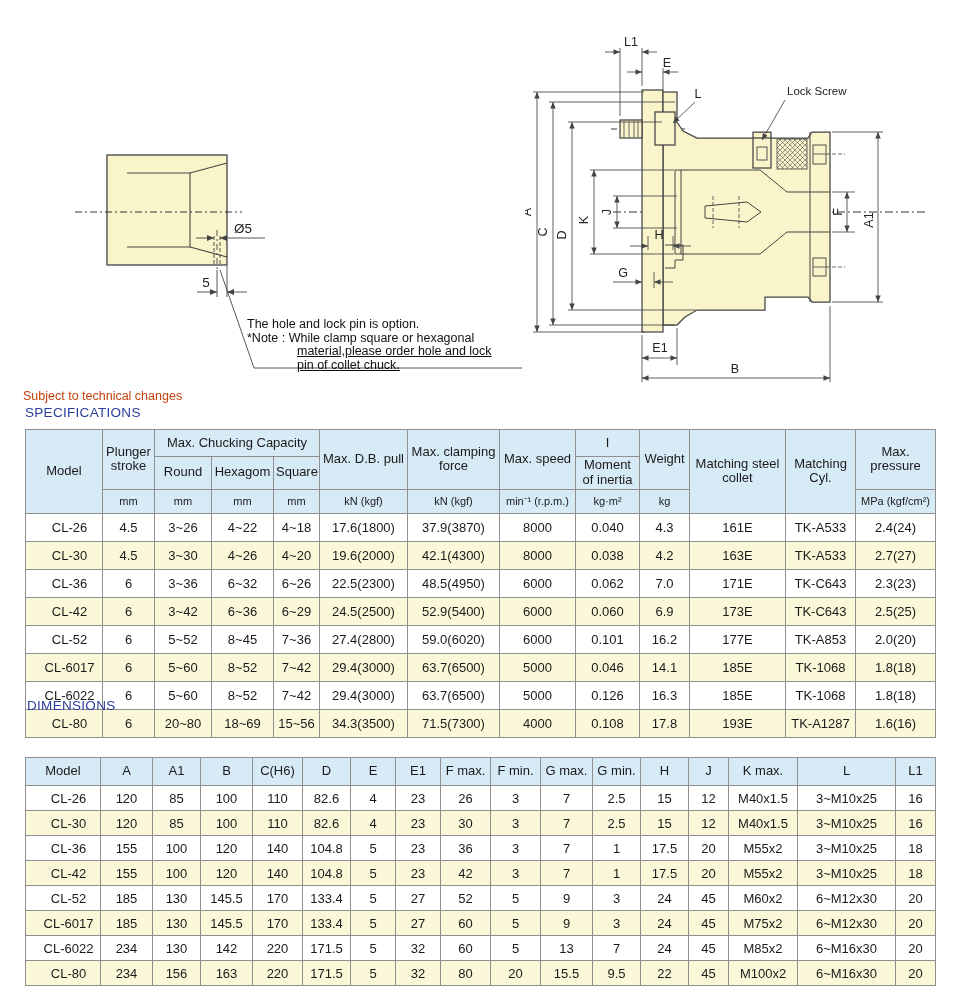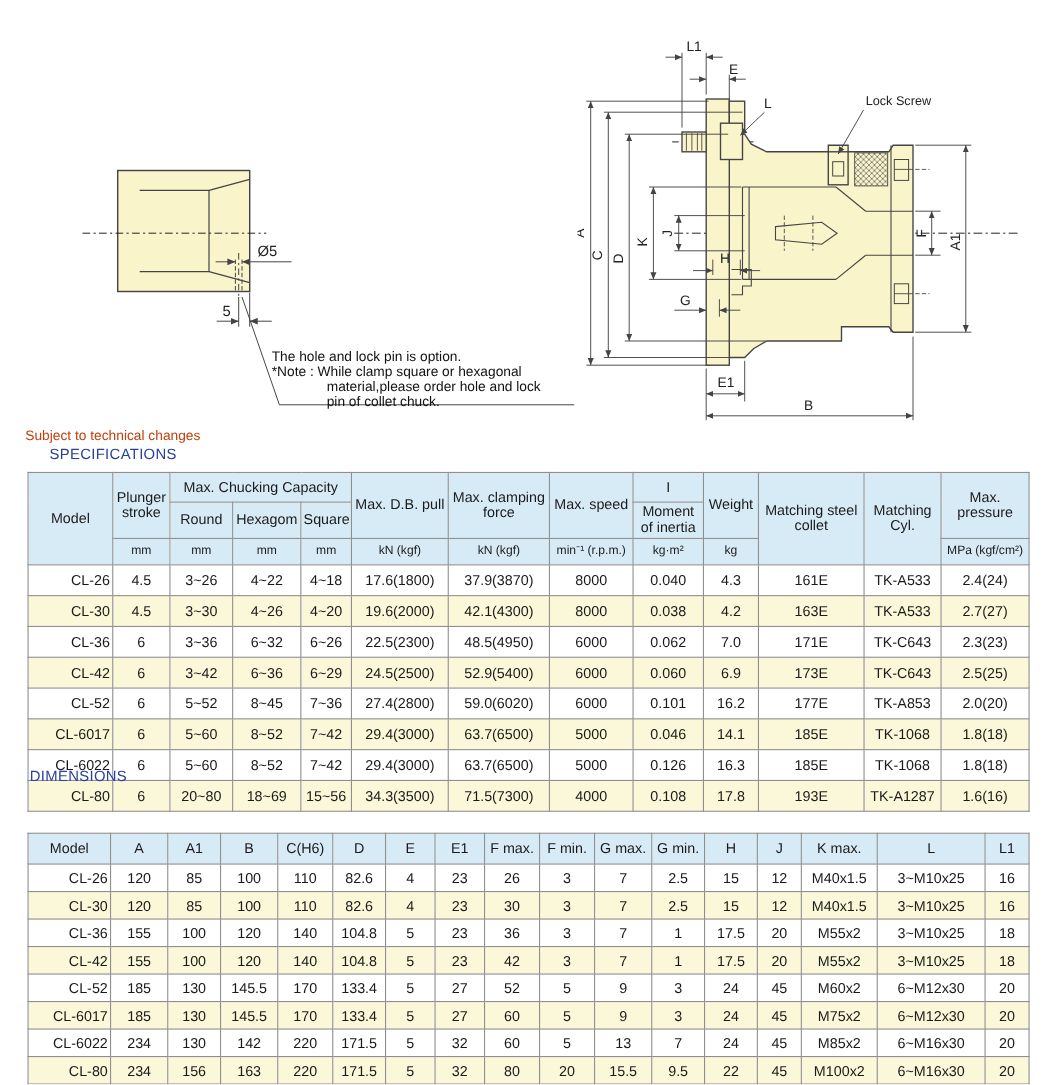--- a/index.html
+++ b/index.html
@@ -2,43 +2,43 @@
 <html><head>
 <meta charset="utf-8">
 <style>
   html,body{margin:0;padding:0;background:#fff;}
   #page{position:relative;width:957px;height:986px;background:#ffffff;
         font-family:"Liberation Sans",sans-serif;color:#1a1a1a;overflow:hidden;}
   .abs{position:absolute;}
   
   .notice{left:23px;top:389px;color:#c2410c;font-size:12.5px;text-align:center;}
   .sec-title{color:#2b3f9e;font-size:13.5px;letter-spacing:.3px;}
-  #spec-title{left:25px;top:405px;margin-left:20px;}
+  #spec-title{left:25px;top:405px;}
   #dim-title{left:27px;top:698px;}
   
   table.data{border-collapse:collapse;table-layout:fixed;width:910px;
              font-size:13px;}
   table.data th,table.data td{border:1px solid #8f8f8f;padding:1px 2px;
              text-align:center;vertical-align:middle;font-weight:normal;
              overflow:hidden;}
   table.data th{background:#d7ebf7;line-height:1.15;}
   table.data td{background:#ffffff;}
   table.data tr.alt td{background:#fbf8d9;}
-  table.data td.model{text-align:right;padding-left:13px;}
+  table.data td.model{text-align:center;padding-left:13px;}
   #spec-table{left:25px;top:429px;}
   #dims-table{left:25px;top:757px;}
   #spec-table tr.h1 th{height:24px;}
   #spec-table tr.h2 th{height:29px;}
   #spec-table tr.units th{height:21px;font-size:11px;}
   #spec-table tbody td{height:25px;}
   #dims-table thead th{height:25px;}
   #dims-table tbody td{height:22px;}
   
   #note{left:247px;top:318px;font-size:12.5px;line-height:13.5px;color:#111;}
-  #note .ind{padding-left:50px;}
+  #note .ind{padding-left:50px;text-decoration:underline;}
   svg text{font-family:"Liberation Sans",sans-serif;fill:#222;}
 </style>
 </head>
 <body>
 
 <div id="page">
 
   <svg class="abs" style="left:60px;top:130px" width="480" height="265" viewBox="0 0 480 265">
     <defs>
       <marker id="arL" viewBox="0 0 10 10" refX="9" refY="5" markerWidth="9" markerHeight="9" orient="auto-start-reverse">

